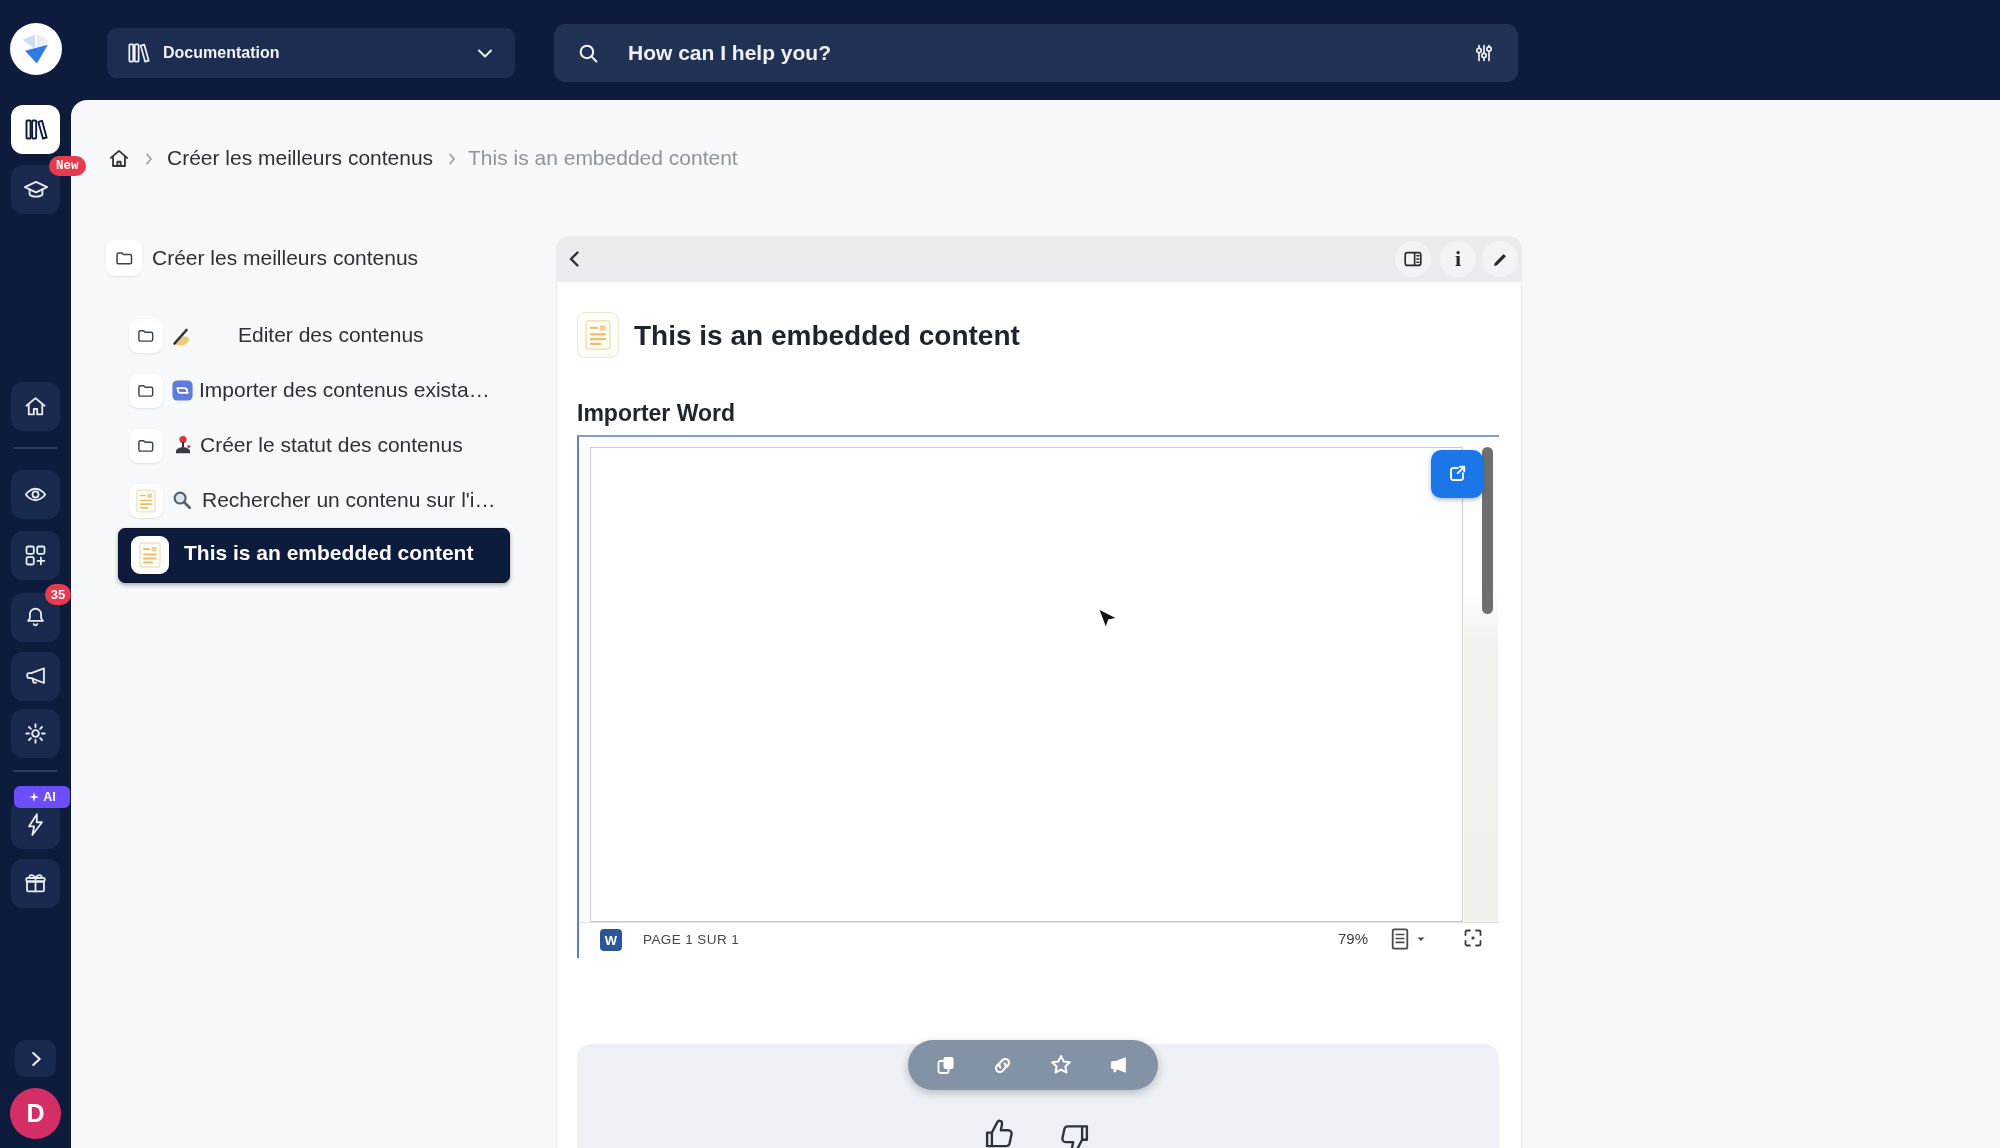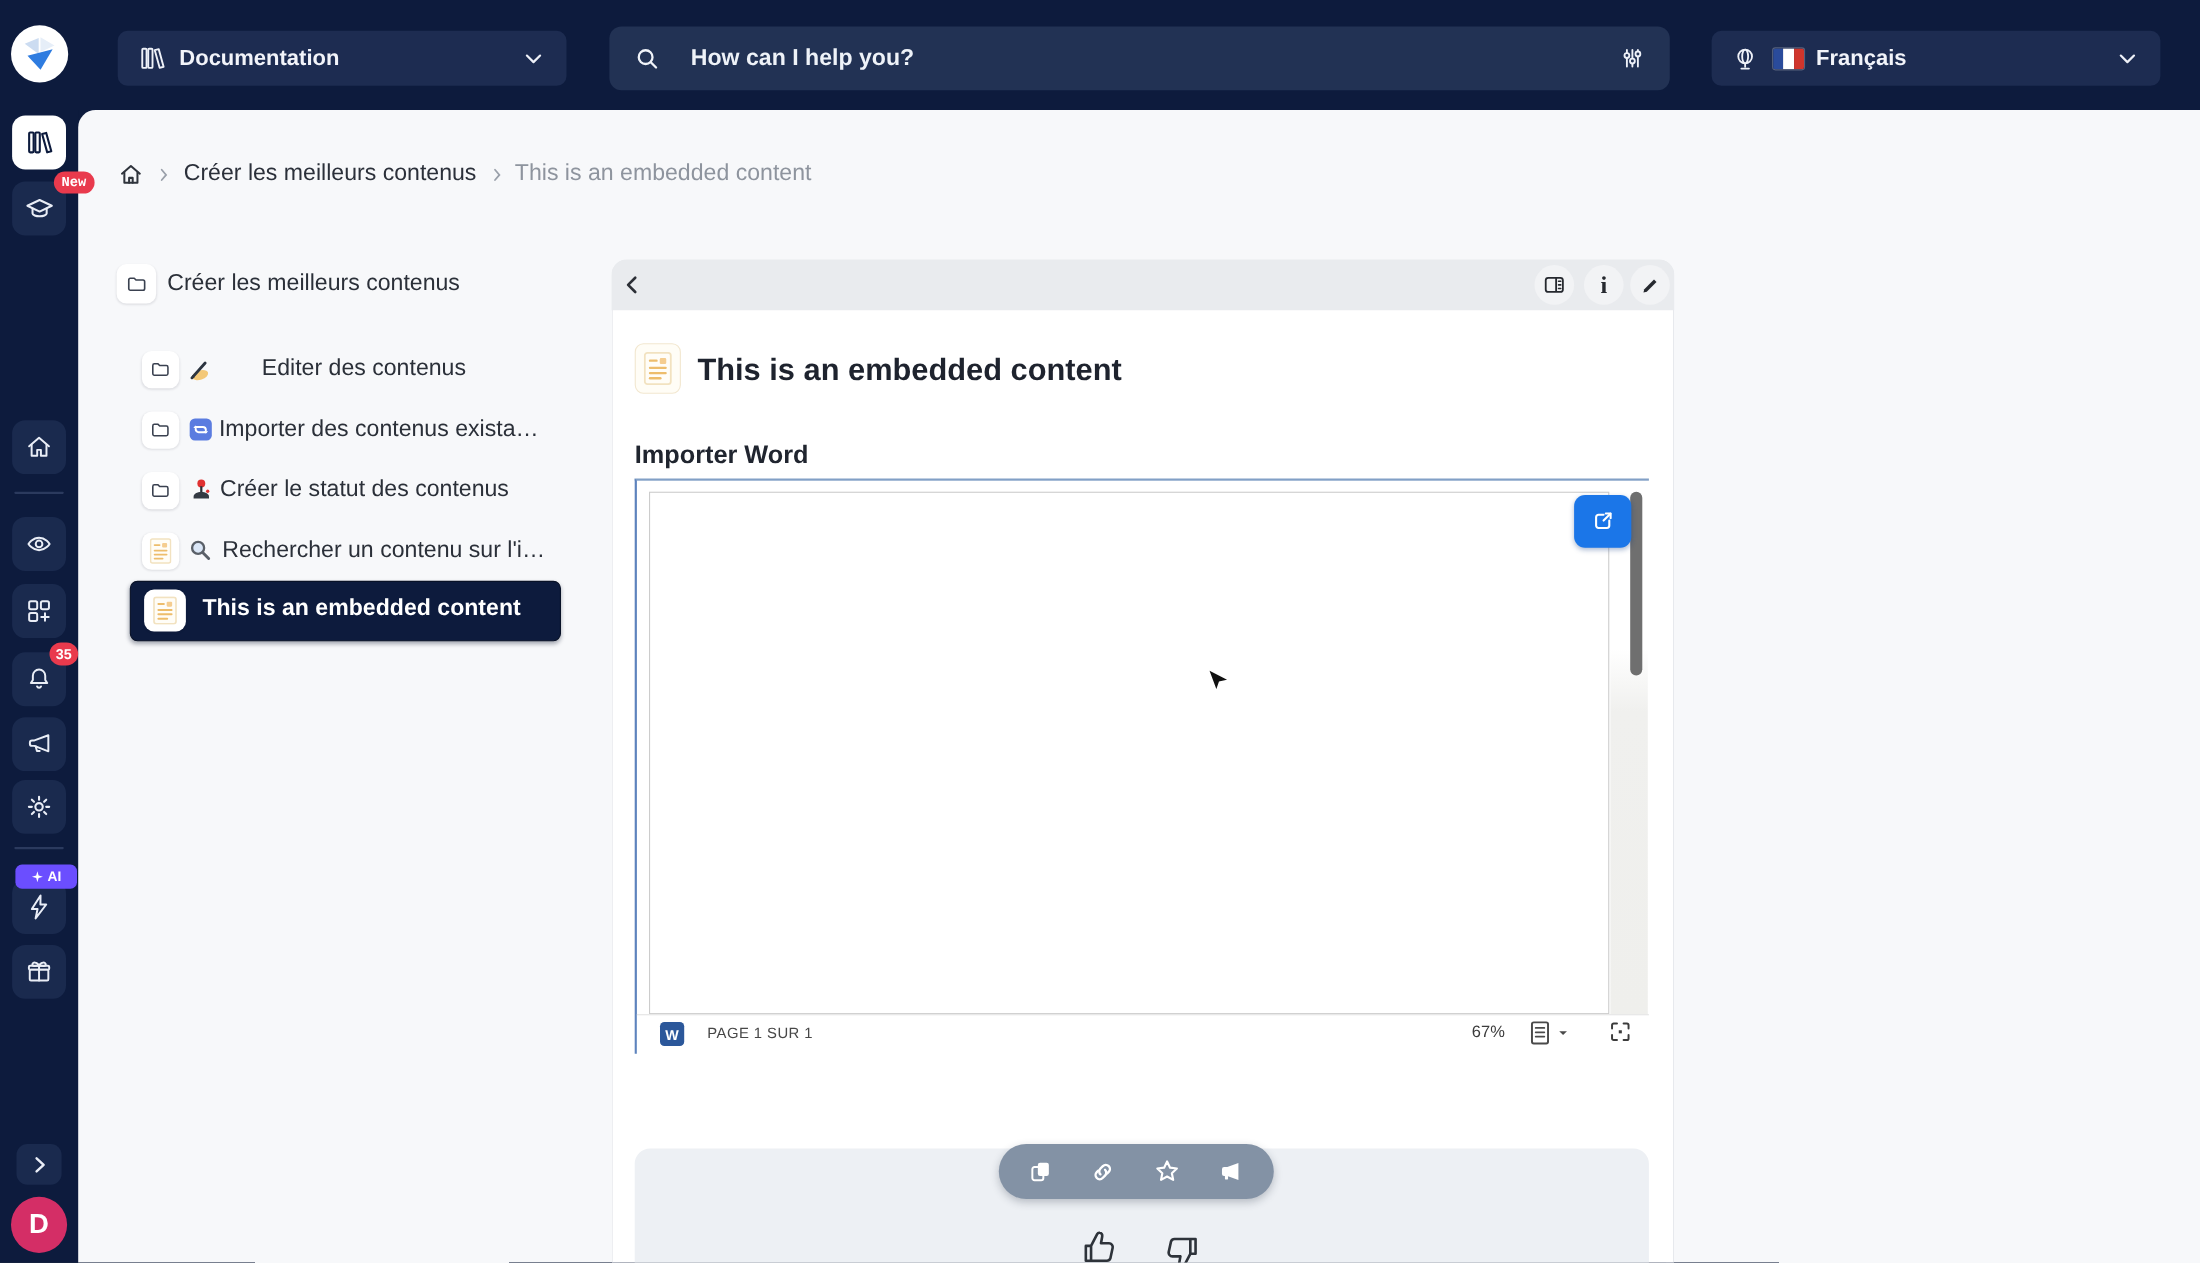--- a/index.html
+++ b/index.html
@@ -4,21 +4,21 @@
 <style>
   html,body{margin:0;padding:0;background:#30384a;}
   *{box-sizing:border-box;font-family:"Liberation Sans",sans-serif;}
   .screen{position:relative;width:2000px;height:1148px;overflow:hidden;background:#0d1b3d;}
   .abs{position:absolute;}
   svg{display:block;}
   
   .topbar{left:0;top:0;width:2000px;height:100px;background:#0d1b3d;z-index:3;}
   .logo{left:10px;top:23px;width:52px;height:52px;border-radius:50%;background:#fff;display:flex;align-items:center;justify-content:center;z-index:4;}
   .dd{height:50px;top:28px;border-radius:9px;background:#1d2c51;display:flex;align-items:center;padding:0 18px;color:#fff;}
-  .dd-label{font-size:20px;font-weight:600;color:#f2f4fa;margin-left:12px;white-space:nowrap;}
+  .dd-label{font-size:16px;font-weight:600;color:#f2f4fa;margin-left:12px;white-space:nowrap;}
   .searchbar{left:554px;top:24px;width:964px;height:58px;border-radius:11px;background:#223254;display:flex;align-items:center;padding:0 22px;}
   .searchbar input{flex:1;margin-left:25px;background:transparent;border:none;outline:none;font-size:21px;font-weight:700;color:#f2f5fa;}
   .searchbar input::placeholder{color:#eef2f8;opacity:1;font-weight:700;}
   .flag{width:30px;height:21px;border-radius:3px;overflow:hidden;display:flex;margin-left:12px;border:1px solid rgba(255,255,255,.25);}
   .flag div{flex:1;}
   
   .sidebar{left:0;top:100px;width:71px;height:1048px;background:#0d1b3d;z-index:3;}
   .sbtn{position:absolute;left:11px;width:49px;height:49px;border-radius:12px;background:#1a2a4e;display:flex;align-items:center;justify-content:center;}
   .sdiv{position:absolute;left:13px;width:45px;height:2px;background:#2b3a5e;border-radius:1px;}
   .badge{position:absolute;background:#e93a4d;color:#fff;font-weight:700;display:flex;align-items:center;justify-content:center;z-index:6;}
@@ -90,38 +90,20 @@
           <line x1="7" y1="4.5" x2="7" y2="19.5"></line>
             <line x1="12" y1="4.5" x2="12" y2="19.5"></line>
             <line x1="17" y1="4.5" x2="17" y2="19.5"></line>
         </g>
         <circle cx="7" cy="9.5" r="2.2" fill="#223254" stroke="#eef1f8" stroke-width="1.7"></circle>
         <circle cx="12" cy="14.5" r="2.2" fill="#223254" stroke="#eef1f8" stroke-width="1.7"></circle>
         <circle cx="17" cy="8" r="2.2" fill="#223254" stroke="#eef1f8" stroke-width="1.7"></circle>
       </svg>
     </div>
 
-    <div class="abs dd" style="left:1556px;width:408px;">
-      <svg width="25" height="25" viewBox="0 0 24 24">
-        <g stroke="#eef1f8" stroke-width="1.6" fill="none" stroke-linecap="round">
-          <circle cx="12" cy="10" r="6"></circle>
-          <ellipse cx="12" cy="10" rx="2.6" ry="6"></ellipse>
-          <path d="M12 16.4v2.4M8.7 20.5h6.6"></path>
-        </g>
-      </svg>
-      <span class="flag">
-        <div style="background:#2a4b9b"></div>
-          <div style="background:#ffffff"></div>
-          <div style="background:#d0352c"></div>
-      </span>
-      <span class="dd-label" style="margin-left:10px">Français</span>
-      <svg width="24" height="24" viewBox="0 0 24 24" style="margin-left:auto">
-        <path d="M6 9.5l6 6 6-6" stroke="#eef1f8" stroke-width="2" fill="none" stroke-linecap="round" stroke-linejoin="round"></path>
-      </svg>
-    </div>
   </header>
 
   <nav class="abs sidebar">
     <div class="sbtn" style="top:5px;background:#ffffff;">
       <svg width="27" height="27" viewBox="0 0 24 24">
         <g stroke="#0d1b3d" stroke-width="1.7" fill="none" stroke-linejoin="round">
           <rect x="4" y="4" width="3.6" height="16" rx="0.8"></rect>
           <rect x="9" y="4" width="3.6" height="16" rx="0.8"></rect>
           <path d="M14.5 5.2l3.3-.9 4.1 14.8-3.3.9z"></path>
         </g>
@@ -372,21 +354,21 @@
         <path d="M14.8 4.8h4.4v4.4"></path>
       </g>
     </svg>
   </div>
 
   <div class="abs vbar"></div>
   <div class="abs" style="left:600px;top:929px;width:22px;height:22px;background:#2b579a;border-radius:4px;display:flex;align-items:center;justify-content:center;z-index:4;">
     <span style="color:#fff;font-size:13px;font-weight:700;">W</span>
   </div>
   <div class="vtext" style="left:643px;top:932px;">PAGE 1 SUR 1</div>
-  <div class="vtext" style="left:1338px;top:930px;font-size:15px;color:#3b3b3b;letter-spacing:0;">67%</div>
+  <div class="vtext" style="left:1338px;top:930px;font-size:15px;color:#3b3b3b;letter-spacing:0;">79%</div>
   <div class="abs" style="left:1391px;top:927px;display:flex;align-items:center;gap:6px;z-index:4;">
     <svg width="18" height="24" viewBox="0 0 16 20">
       <rect x="1.5" y="1.5" width="13" height="17" rx="1.5" stroke="#4a4a4a" stroke-width="1.6" fill="none"></rect>
       <g stroke="#4a4a4a" stroke-width="1.4" stroke-linecap="round">
         <line x1="4.5" y1="6" x2="11.5" y2="6"></line>
           <line x1="4.5" y1="9.5" x2="11.5" y2="9.5"></line>
           <line x1="4.5" y1="13" x2="11.5" y2="13"></line>
       </g>
     </svg>
     <svg width="12" height="12" viewBox="0 0 24 24">

